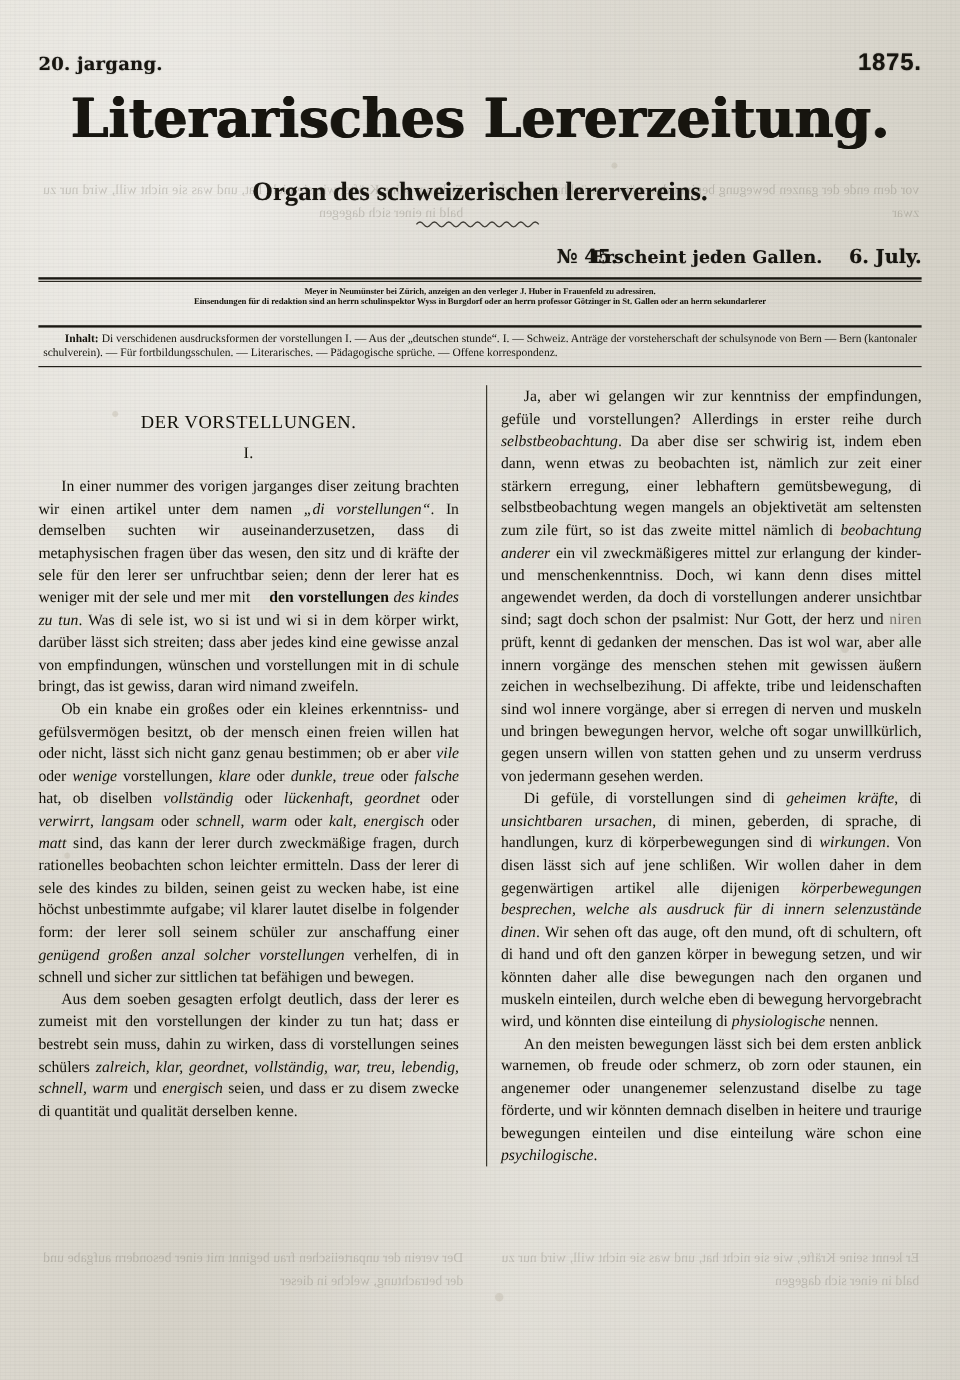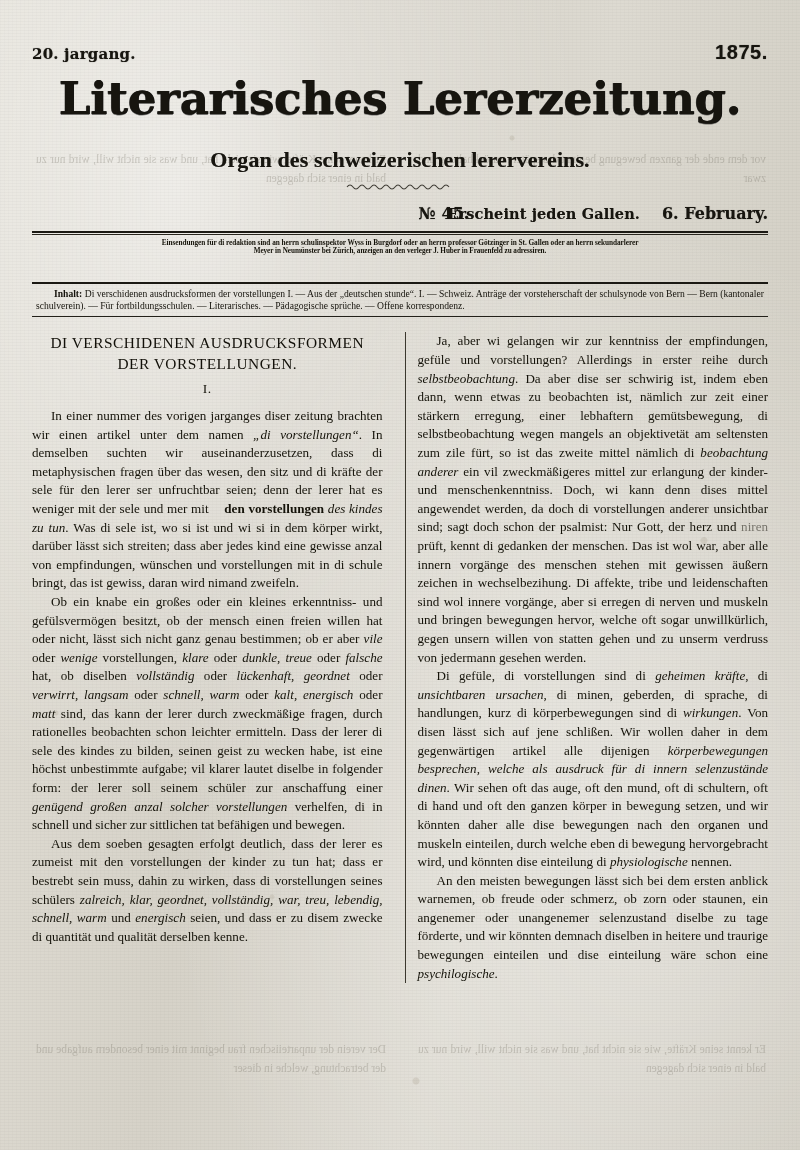--- a/index.html
+++ b/index.html
@@ -163,21 +163,21 @@
     text-align: center;
     padding: 3.5px 2px 4px;
     letter-spacing: -0.05px;
     color: #141209;
   }
   .impressum .ln { display: block; white-space: nowrap; }
   .impressum .ln.l1 { font-size: 7.4px; }
   .impressum .ln.l3 { font-size: 7.2px; }
 
   .inhalt-wrap {
-    margin-top: 22px;
+    margin-top: 11px;
     border-top: 2.2px solid #1b1913;
     border-bottom: 1.2px solid #23211a;
     padding: 4px 4px 4px;
   }
   .inhalt {
     font-family: "Liberation Serif", serif;
     font-size: 9.6px;
     line-height: 12.2px;
     text-align: justify;
     color: #14120b;
@@ -258,45 +258,45 @@
 
     <div class="masthead-sub">Organ des schweizerischen lerervereins.</div>
 
     <svg class="squiggle" viewBox="0 0 108 9">
       <path d="M1 5 q3 -4 6 0 t6 0 t6 0 t6 0 t6 0 t6 0 t6 0 t6 0 t6 0 t6 0 t6 0 t6 0 t6 0 t6 0 t6 0 t6 0 t6 0" fill="none" stroke="#25221b" stroke-width="1.1"></path>
     </svg>
 
     <div class="issueline">
       <div class="issue-no">№ 45.</div>
       <div class="erscheint">Erscheint jeden Gallen.</div>
-      <div class="issue-date">6. February.</div>
+      <div class="issue-date">6. July.</div>
     </div>
 
     <hr class="rule-thick">
     <hr class="rule-thin" style="margin-top:1.6px">
 
     <div class="impressum">
+      <span class="ln l3">Meyer in Neumünster bei Zürich, anzeigen an den verleger J. Huber in Frauenfeld zu adressiren.</span>
       <span class="ln l2">Einsendungen für di redaktion sind an herrn schulinspektor Wyss in Burgdorf oder an herrn professor Götzinger in St. Gallen oder an herrn sekundarlerer</span>
-      <span class="ln l3">Meyer in Neumünster bei Zürich, anzeigen an den verleger J. Huber in Frauenfeld zu adressiren.</span>
     </div>
 
     <div class="inhalt-wrap">
       <div class="inhalt">
         <span class="indent"></span><b>Inhalt:</b>
         <span>Di verschidenen ausdrucksformen der vorstellungen I. — Aus der „deutschen stunde“. I. — Schweiz. Anträge der vorsteherschaft der schulsynode von Bern — Bern (kantonaler schulverein). — Für fortbildungsschulen. — Literarisches. — Pädagogische sprüche. — Offene korrespondenz.</span>
       </div>
     </div>
 
     <div class="columns">
       <div class="coldiv"></div>
 
       <div class="col left">
 
         <div class="headline">
-          <span>DI VERSCHIDENEN AUSDRUCKSFORMEN</span><br>
+          <br>
           <span>DER VORSTELLUNGEN.</span>
         </div>
 
         <div class="section-num">I.</div>
 
         <p><span>In einer nummer des vorigen jarganges diser zeitung brachten wir einen artikel unter dem namen </span><i>„di vorstellungen“</i><span>. In demselben suchten wir auseinanderzusetzen, dass di metaphysischen fragen über das wesen, den sitz und di kräfte der sele für den lerer ser unfruchtbar seien; denn der lerer hat es weniger mit der sele und mer mit </span><b>den vorstellungen</b><span> </span><i>des kindes zu tun</i><span>. Was di sele ist, wo si ist und wi si in dem körper wirkt, darüber lässt sich streiten; dass aber jedes kind eine gewisse anzal von empfindungen, wünschen und vorstellungen mit in di schule bringt, das ist gewiss, daran wird nimand zweifeln.</span></p>
 
         <p><span>Ob ein knabe ein großes oder ein kleines erkenntniss- und gefülsvermögen besitzt, ob der mensch einen freien willen hat oder nicht, lässt sich nicht ganz genau bestimmen; ob er aber </span><i>vile</i><span> oder </span><i>wenige</i><span> vorstellungen, </span><i>klare</i><span> oder </span><i>dunkle</i><span>, </span><i>treue</i><span> oder </span><i>falsche</i><span> hat, ob diselben </span><i>vollständig</i><span> oder </span><i>lückenhaft</i><span>, </span><i>geordnet</i><span> oder </span><i>verwirrt</i><span>, </span><i>langsam</i><span> oder </span><i>schnell</i><span>, </span><i>warm</i><span> oder </span><i>kalt</i><span>, </span><i>energisch</i><span> oder </span><i>matt</i><span> sind, das kann der lerer durch zweckmäßige fragen, durch rationelles beobachten schon leichter ermitteln. Dass der lerer di sele des kindes zu bilden, seinen geist zu wecken habe, ist eine höchst unbestimmte aufgabe; vil klarer lautet diselbe in folgender form: der lerer soll seinem schüler zur anschaffung einer </span><i>genügend großen anzal solcher vorstellungen</i><span> verhelfen, di in schnell und sicher zur sittlichen tat befähigen und bewegen.</span></p>
 
         <p><span>Aus dem soeben gesagten erfolgt deutlich, dass der lerer es zumeist mit den vorstellungen der kinder zu tun hat; dass er bestrebt sein muss, dahin zu wirken, dass di vorstellungen seines schülers </span><i>zalreich, klar, geordnet, vollständig, war, treu, lebendig, schnell, warm</i><span> und </span><i>energisch</i><span> seien, und dass er zu disem zwecke di quantität und qualität derselben kenne.</span></p>

